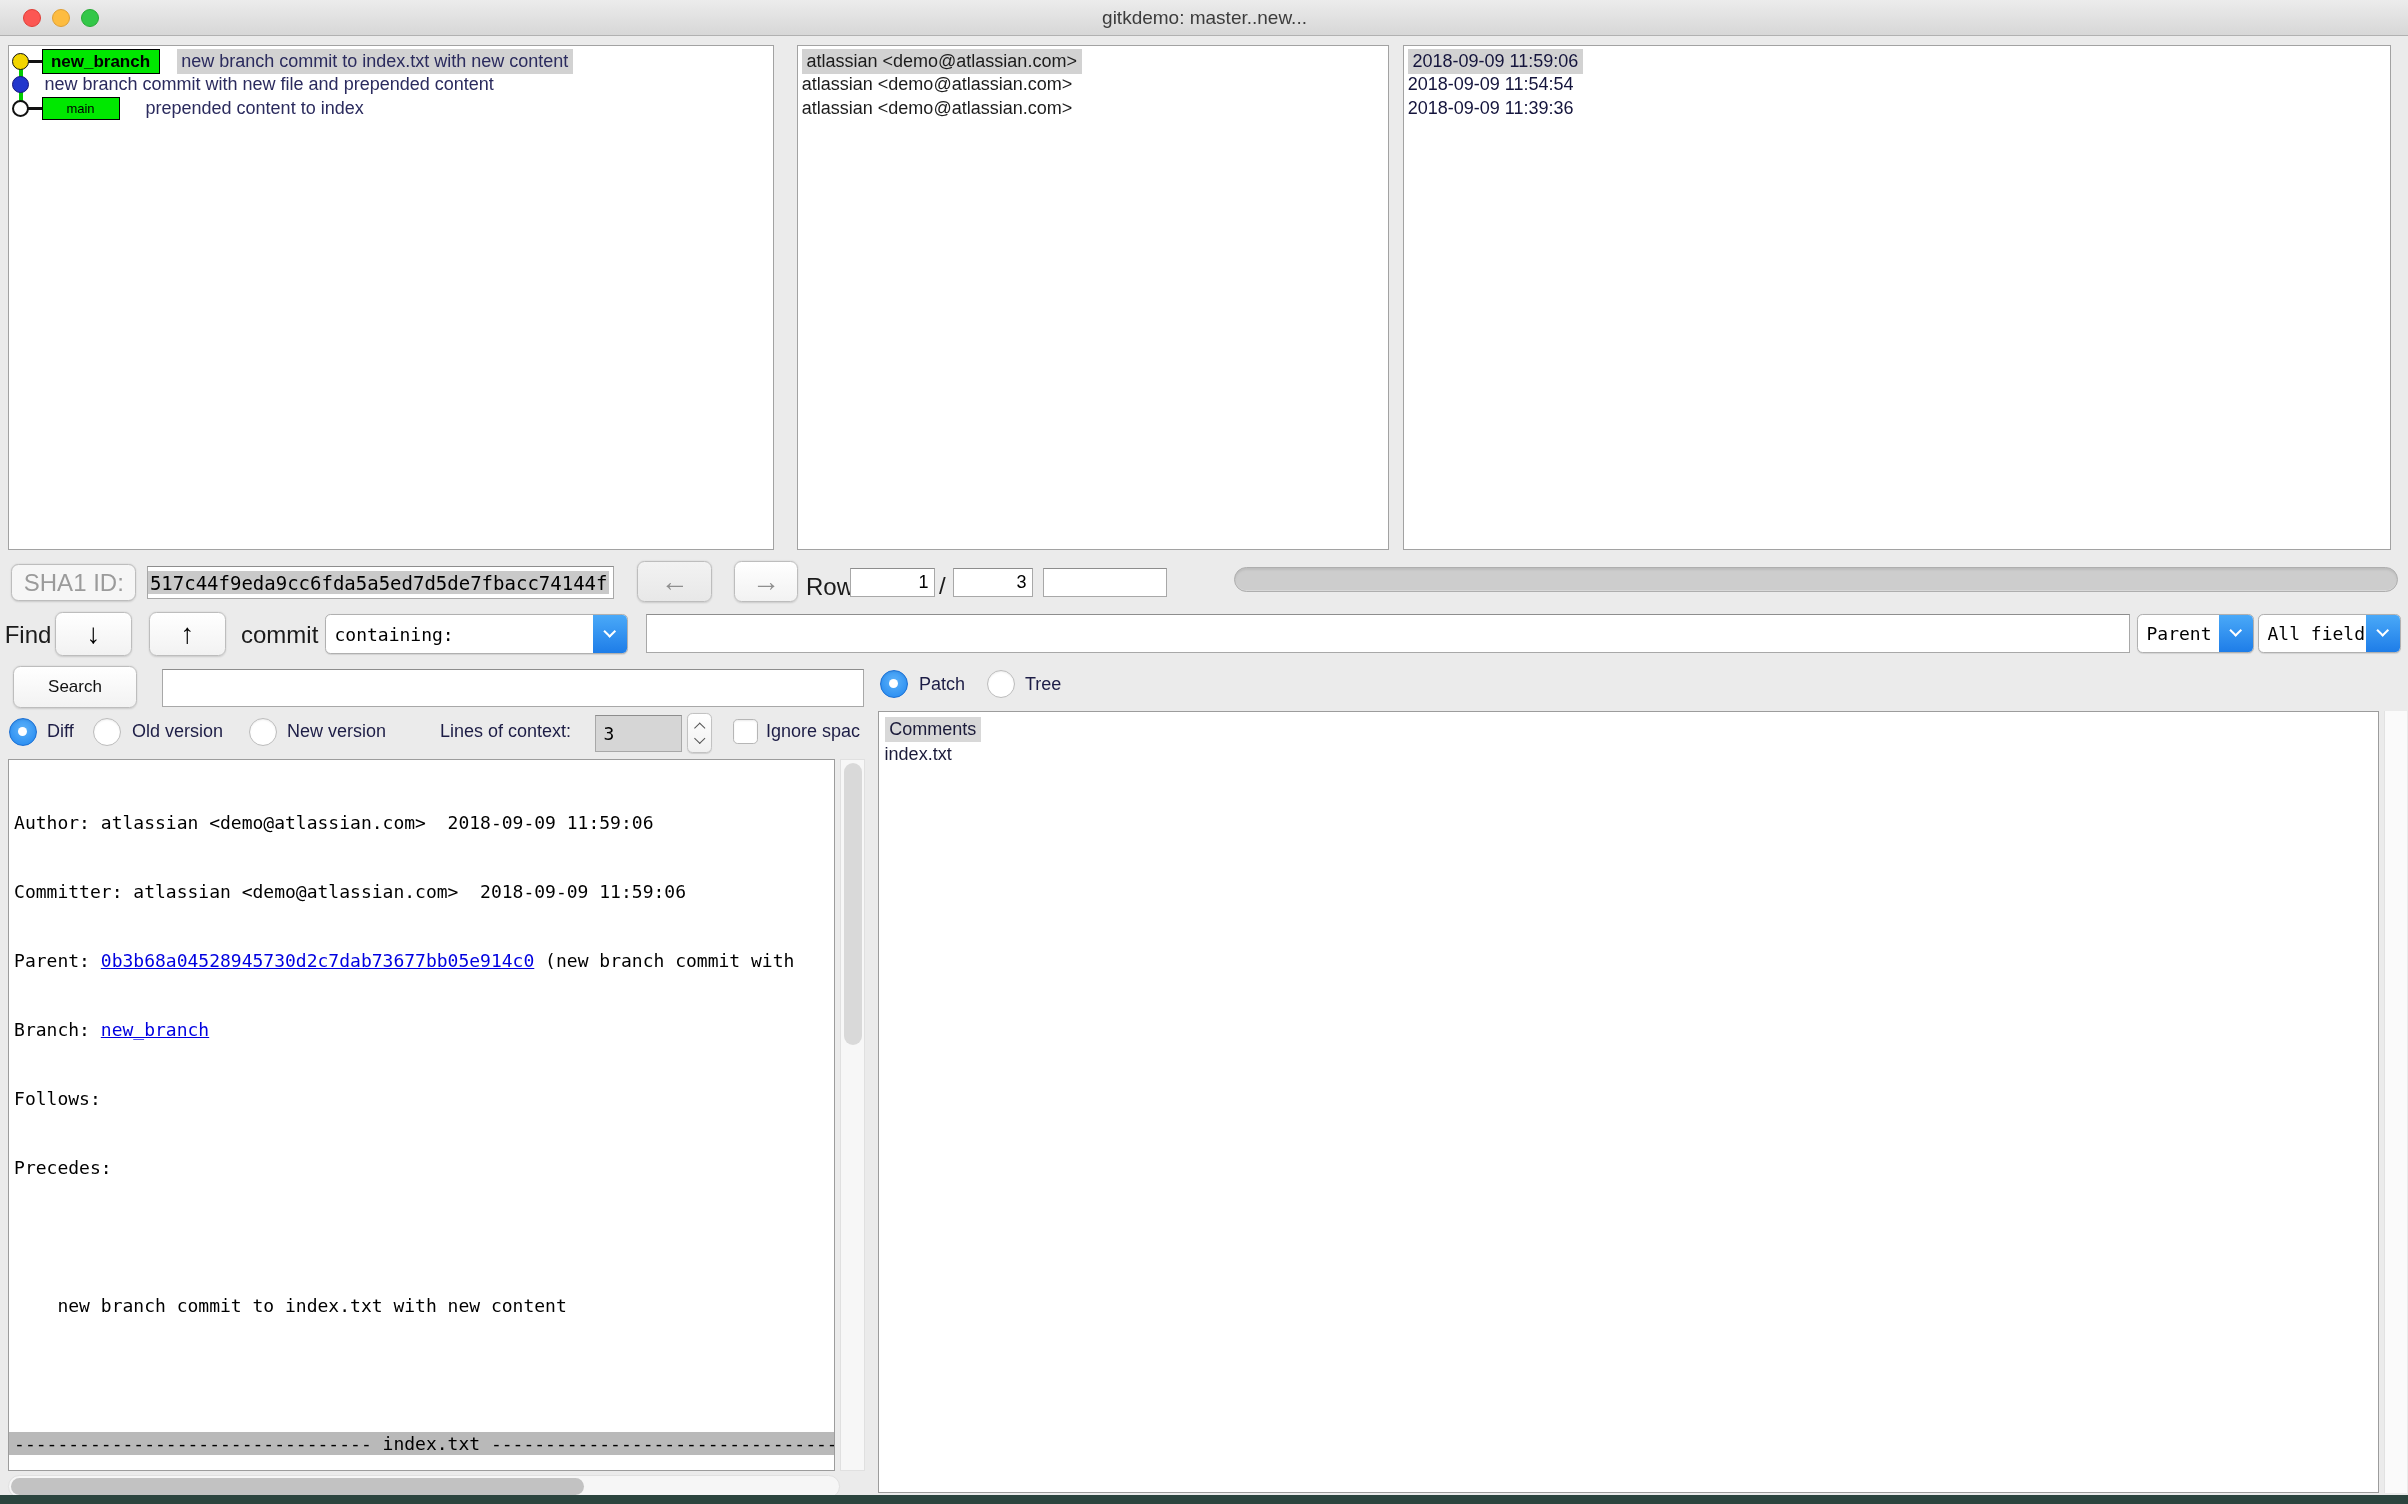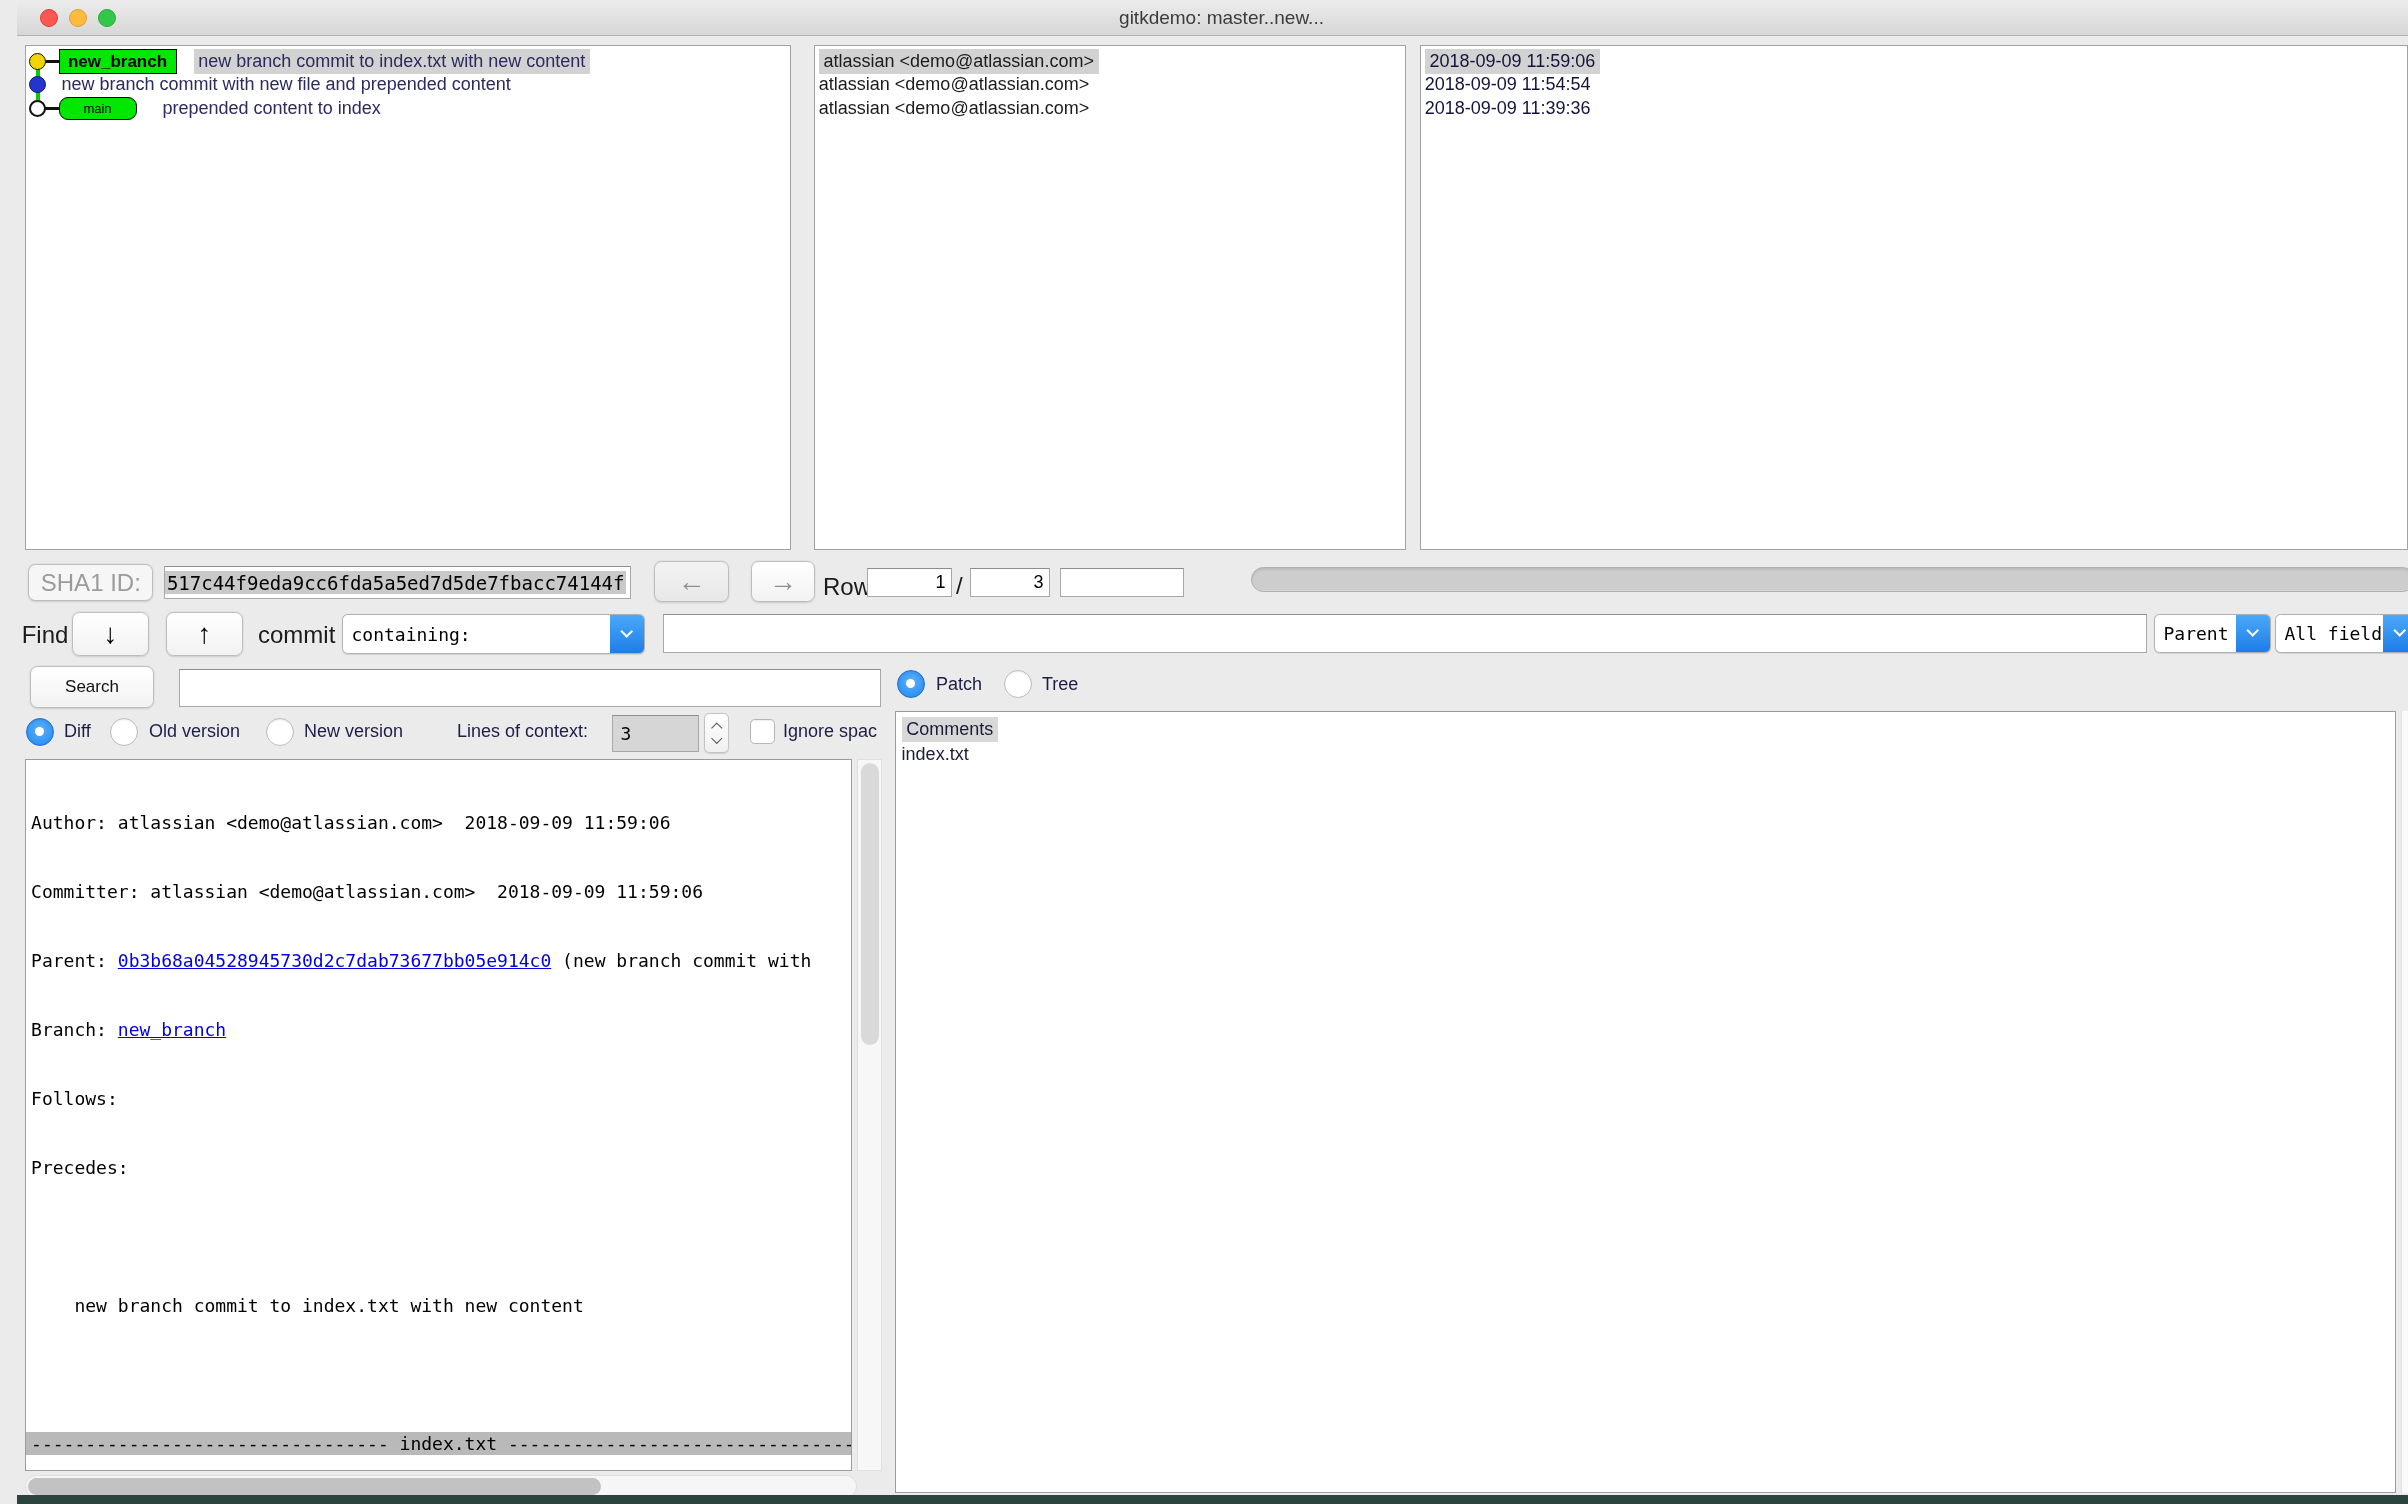--- a/index.html
+++ b/index.html
@@ -1,18 +1,18 @@
 <!DOCTYPE html>
 <html style="font-size:15px"><head>
 <meta charset="utf-8">
 <style>
   * { margin:0; padding:0; box-sizing:border-box; }
   html,body { width:2409px; height:1505px; overflow:hidden; }
   body { font-family:"Liberation Sans", sans-serif; background:#ebebeb; }
-  #app { position:relative; width:1948px; height:1505px; background:#ebebeb;margin-left:17px; }
+  #app { position:relative; width:1948px; height:1505px; background:#ebebeb; }
 
   
   .titlebar { position:absolute; left:0; top:0; width:2409px; height:36px;
     background:linear-gradient(#ececec,#d7d7d7); border-bottom:0.9px solid #b1b1b1; }
   .tl { position:absolute; top:9.4px; width:18px; height:18px; border-radius:50%; }
   .tl.red { left:22.6px; background:#fc5753; border:0.9px solid #df3e37; }
   .tl.yellow { left:52px; background:#fdbc40; border:0.9px solid #de9f34; }
   .tl.green { left:81px; background:#33c748; border:0.9px solid #27aa35; }
   .title-text { position:absolute; left:0; right:0; top:6.6px; text-align:center;
     font-size:19px; color:#3c3c3c; font-weight:500; }
@@ -26,21 +26,21 @@
   .grow { position:absolute; height:23.5px; display:flex; align-items:center; }
   .node { position:absolute; width:17px; height:17px; border-radius:50%; z-index:3; }
   .node.yellow { background:#f2d500; border:1.9px solid #111; }
   .node.blue { background:#2236cc; border:1.9px solid #15157d; }
   .node.open { background:#fff; border:2.8px solid #111; }
   .graph-vline { position:absolute; left:10.4px; top:15px; width:3.8px; height:49px; background:#00cc00; z-index:1; }
   .hline { position:absolute; height:2.8px; background:#111; z-index:2; }
   .ref-label { position:absolute; background:#00e800; border:1.9px solid #000; color:#000;
     display:flex; align-items:center; justify-content:center; z-index:4; }
   .ref-label.big { font-weight:bold; font-size:17px; }
-  .ref-label.small { font-size:13px;border-radius:9px; }
+  .ref-label.small { font-size:13px; }
   .row-text { font-size:18px; color:#2b2b5e; white-space:nowrap; }
   .hl { background:#d2d2d2; padding:1.9px 4.7px; }
   .cell-text { font-size:18px; color:#1c1c1c; white-space:nowrap; }
   .date-text { font-size:18px; color:#14143c; white-space:nowrap; }
 
   
   .btn { position:absolute; background:linear-gradient(#ffffff,#f2f2f2);
     border:0.9px solid #bdbdbd; border-radius:7.5px; box-shadow:0 0.9px 1.9px rgba(0,0,0,.14);
     display:flex; align-items:center; justify-content:center; }
   .entry { position:absolute; background:#fff; border:1.9px solid #a8a8a8; border-top-color:#8d8d8d; }

